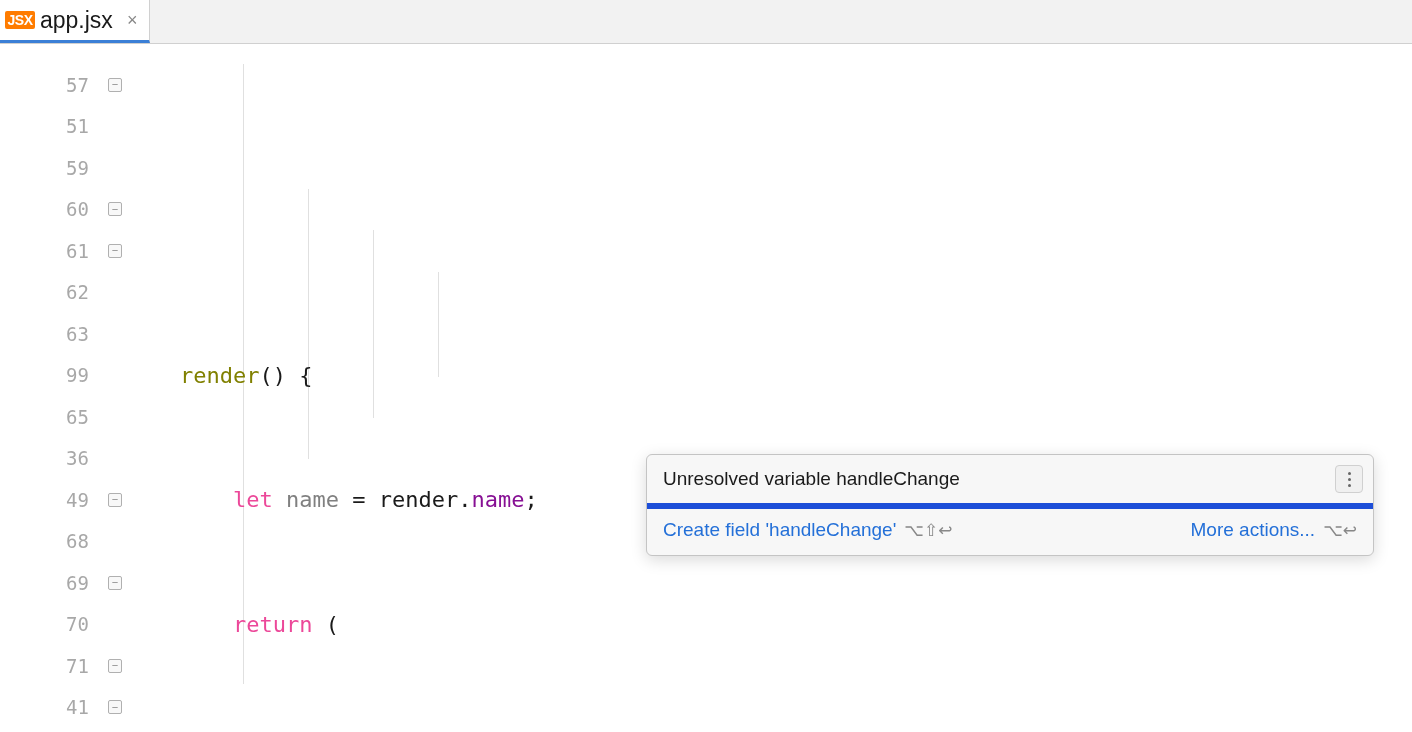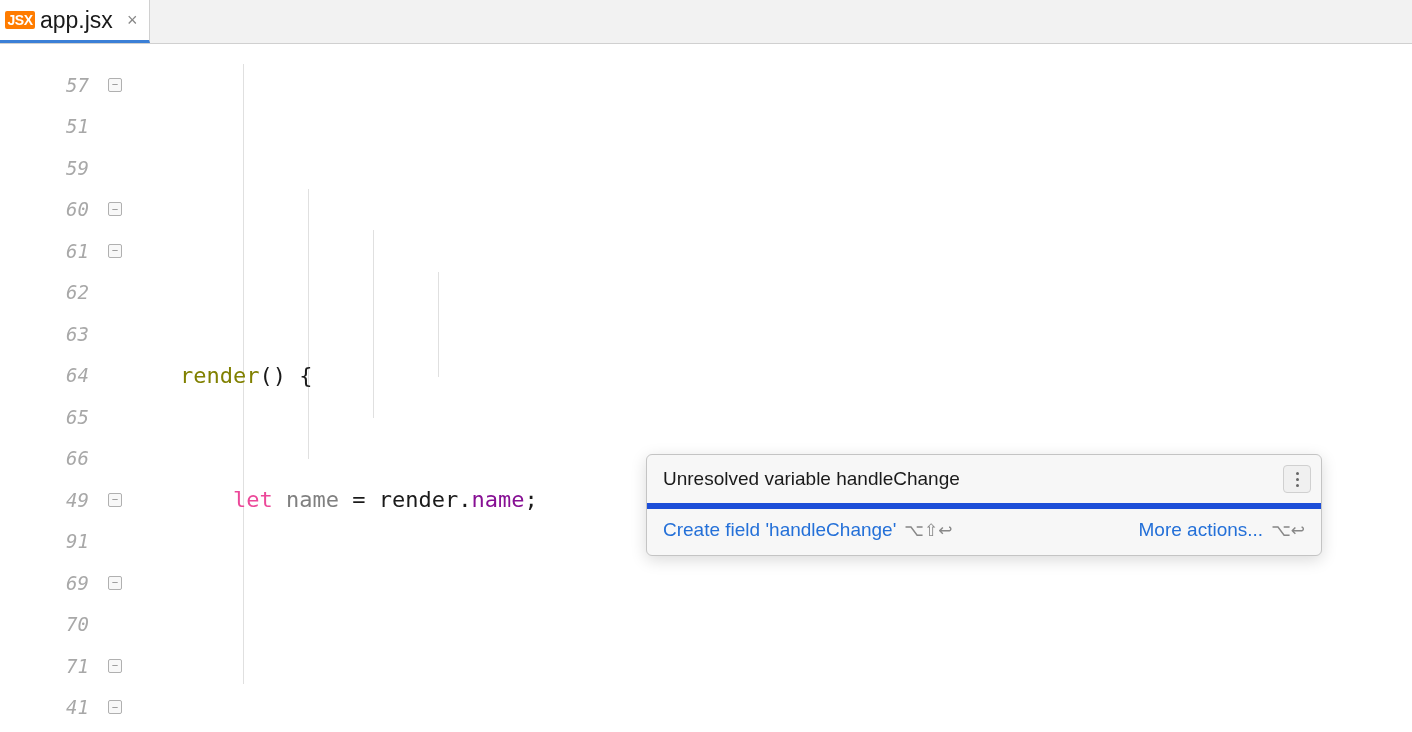--- a/index.html
+++ b/index.html
@@ -78,21 +78,20 @@
       display: flex;
       align-items: center;
       justify-content: flex-end;
       padding-right: 10px;
       position: relative;
     }
     .line-number {
       color: #a8a8a8;
       font-family: "Menlo", "Monaco", monospace;
       font-size: 19px;
-      font-style: italic;
     }
     .fold-gutter {
       width: 30px;
       background: #ffffff;
       padding-top: 20px;
       flex-shrink: 0;
       position: relative;
     }
     .fold-marker {
       height: 41.5px;
@@ -143,21 +142,21 @@
     }
     .kw-olive { color: #808000; }
     .kw-blue { color: #ec4899; }
     .kw-gray { color: #808080; }
     .kw-purple { color: #871094; }
     
     .popup {
       position: absolute;
       left: 646px;
       top: 454px;
-      width: 676px;
+      width: 728px;
       background: #f7f7f7;
       border: 1px solid #c4c4c4;
       border-radius: 6px;
       box-shadow: 0 4px 16px rgba(0,0,0,0.15);
       z-index: 100;
     }
     .popup-header {
       display: flex;
       align-items: center;
       justify-content: space-between;
@@ -241,33 +240,33 @@
     <div class="gutter-line">
         <span class="line-number">61</span>
       </div>
     <div class="gutter-line">
         <span class="line-number">62</span>
       </div>
     <div class="gutter-line">
         <span class="line-number">63</span>
       </div>
     <div class="gutter-line">
-        <span class="line-number">64</span>
+        <span class="line-number">99</span>
       </div>
     <div class="gutter-line">
         <span class="line-number">65</span>
       </div>
     <div class="gutter-line">
-        <span class="line-number">66</span>
+        <span class="line-number">36</span>
       </div>
     <div class="gutter-line">
         <span class="line-number">49</span>
       </div>
     <div class="gutter-line">
-        <span class="line-number">91</span>
+        <span class="line-number">68</span>
       </div>
     <div class="gutter-line">
         <span class="line-number">69</span>
       </div>
     <div class="gutter-line">
         <span class="line-number">70</span>
       </div>
     <div class="gutter-line">
         <span class="line-number">71</span>
       </div>
@@ -310,20 +309,21 @@
   </div>
 
   <div class="code-area">
     <div class="indent-guide" style="left:113px; height:620px;"></div>
     <div class="indent-guide" style="left:178px; top:145px; height:270px;"></div>
     <div class="indent-guide" style="left:243px; top:186px; height:188px;"></div>
     <div class="indent-guide" style="left:308px; top:228px; height:105px;"></div>
     
     <div class="code-line"><span class="kw-olive">render</span><span>() {</span></div>
     <div class="code-line">    <span class="kw-blue">let</span> <span class="kw-gray">name</span><span> = render.</span><span class="kw-purple">name</span><span>;</span></div>
+    <div class="code-line">    <span class="kw-blue">return</span><span> (</span></div>
     <div class="code-line">        </div>
     
     
     
     
     
     
     
     
     

